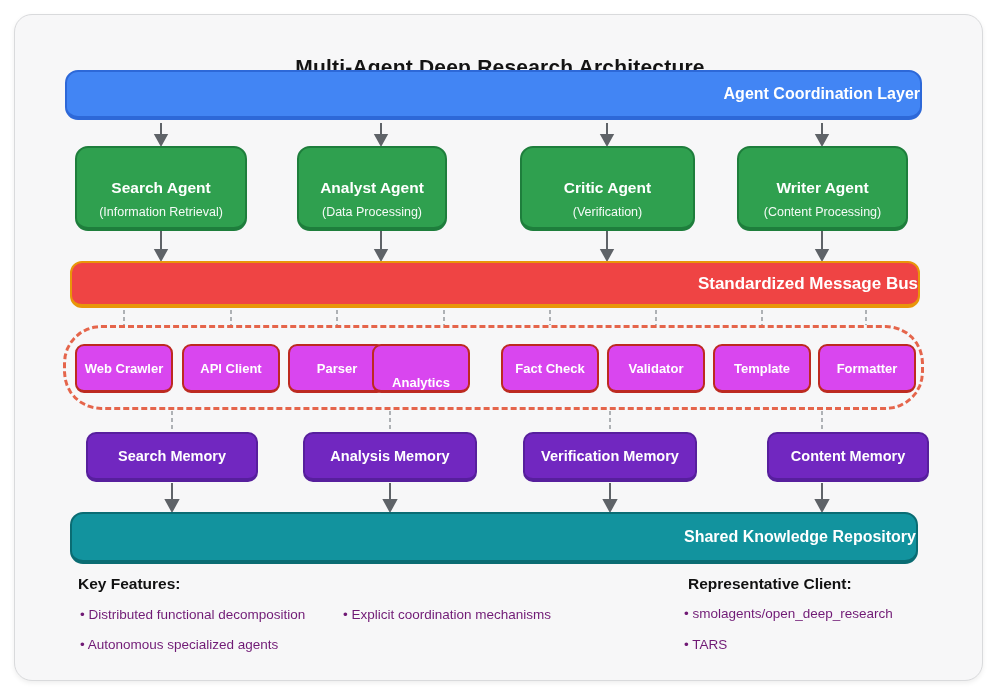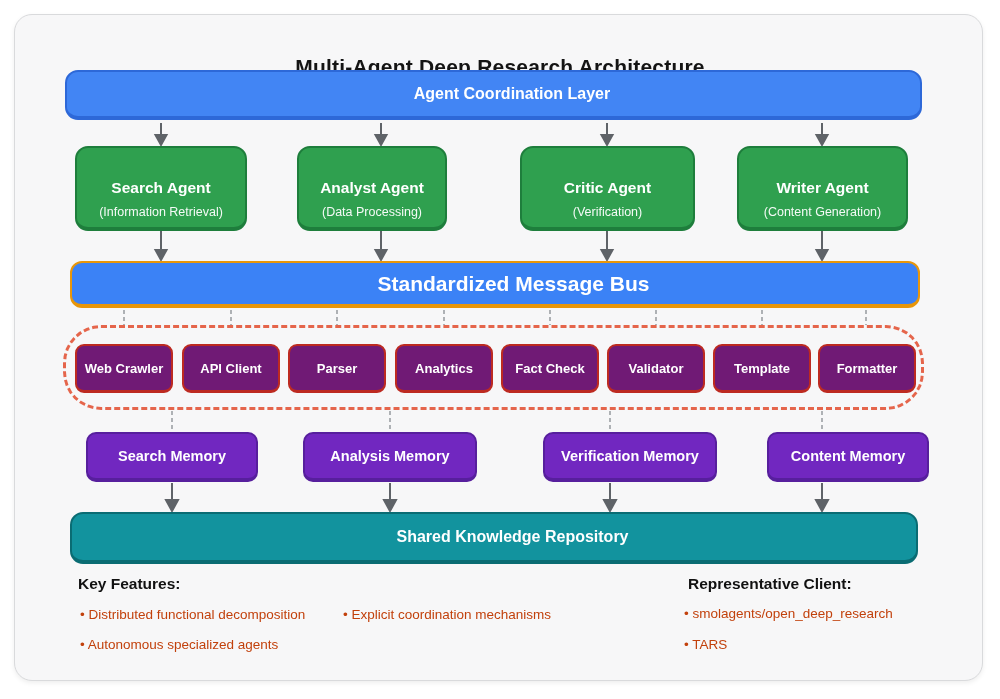--- a/index.html
+++ b/index.html
@@ -27,41 +27,41 @@
     font-size: 21px;
     font-weight: bold;
     color: #141414;
     letter-spacing: 0.2px;
     margin-top: 20px;
   }
   .bar {
     position: absolute;
     display: flex;
     align-items: center;
-    justify-content: center;
+    justify-content: flex-end;
     color: #ffffff;
     font-weight: bold;
     box-sizing: border-box;
     padding-left: 37px;
   }
   .bar-blue {
     left: 65px; top: 70px; width: 857px; height: 50px;
     background: #4285f4;
     border: 2px solid #2d68d8;
     border-bottom-width: 4px;
     border-radius: 13px;
     font-size: 16px;
   }
   .bar-amber {
     left: 70px; top: 261px; width: 850px; height: 47px;
-    background: #3b82f6;
+    background: #ef4444;
     border: 2px solid #e8960a;
     border-bottom-width: 4px;
     border-radius: 12px;
-    font-size: 21px;
+    font-size: 17px;
   }
   .bar-teal {
     left: 70px; top: 512px; width: 848px; height: 52px;
     background: #12939e;
     border: 2px solid #0a6c73;
     border-bottom-width: 4px;
     border-radius: 13px;
     font-size: 16px;
   }
   .agent {
@@ -85,21 +85,21 @@
     position: absolute;
     left: 63px; top: 325px;
     width: 861px; height: 85px;
     border: 3px dashed #e5654b;
     border-radius: 38px;
     box-sizing: border-box;
   }
   .tool {
     position: absolute;
     top: 344px; height: 49px; width: 98px;
-    background: #701a75;
+    background: #d946ef;
     border: 2px solid #bd2a21;
     border-bottom-width: 3px;
     border-radius: 9px;
     box-sizing: border-box;
     color: #ffffff;
     font-weight: bold;
     font-size: 13px;
     display: flex;
     align-items: center;
     justify-content: center;
@@ -127,21 +127,21 @@
   }
   .section-heading {
     position: absolute;
     font-size: 15.5px;
     font-weight: bold;
     color: #111111;
   }
   .bullet {
     position: absolute;
     font-size: 13.5px;
-    color: #c2410c;
+    color: #701a75;
   }
 </style>
 </head>
 <body>
 
 <div id="app">
 
   <div class="card"></div>
 
   <div class="title">Multi-Agent Deep Research Architecture</div>
@@ -205,39 +205,39 @@
   <div class="agent" style="left:297px;width:150px;">
     <span class="agent-name">Analyst Agent</span>
     <span class="agent-role">(Data Processing)</span>
   </div>
   <div class="agent" style="left:520px;width:175px;">
     <span class="agent-name">Critic Agent</span>
     <span class="agent-role">(Verification)</span>
   </div>
   <div class="agent" style="left:737px;width:171px;">
     <span class="agent-name">Writer Agent</span>
-    <span class="agent-role">(Content Generation)</span>
+    <span class="agent-role">(Content Processing)</span>
   </div>
 
   <div class="bar bar-amber">
     <span>Standardized Message Bus</span>
   </div>
 
   <div class="tool-group"></div>
 
   <div class="tool" style="left:75px;">
       <span>Web Crawler</span>
     </div>
   <div class="tool" style="left:288px;">
       <span>Parser</span>
     </div>
   <div class="tool" style="left:182px;">
       <span>API Client</span>
     </div>
-  <div class="tool" style="left:395px;">
+  <div class="tool" style="left:372px;align-items:flex-end;">
       <span>Analytics</span>
     </div>
   <div class="tool" style="left:501px;">
       <span>Fact Check</span>
     </div>
   <div class="tool" style="left:607px;">
       <span>Validator</span>
     </div>
   <div class="tool" style="left:713px;">
       <span>Template</span>
@@ -245,21 +245,21 @@
   <div class="tool" style="left:818px;">
       <span>Formatter</span>
     </div>
 
   <div class="memory" style="left:86px;width:172px;">
       <span>Search Memory</span>
     </div>
   <div class="memory" style="left:303px;width:174px;">
       <span>Analysis Memory</span>
     </div>
-  <div class="memory" style="left:523px;width:174px;margin-left:20px;">
+  <div class="memory" style="left:523px;width:174px;">
       <span>Verification Memory</span>
     </div>
   <div class="memory" style="left:767px;width:162px;">
       <span>Content Memory</span>
     </div>
 
   <div class="bar bar-teal">
     <span>Shared Knowledge Repository</span>
   </div>
 

